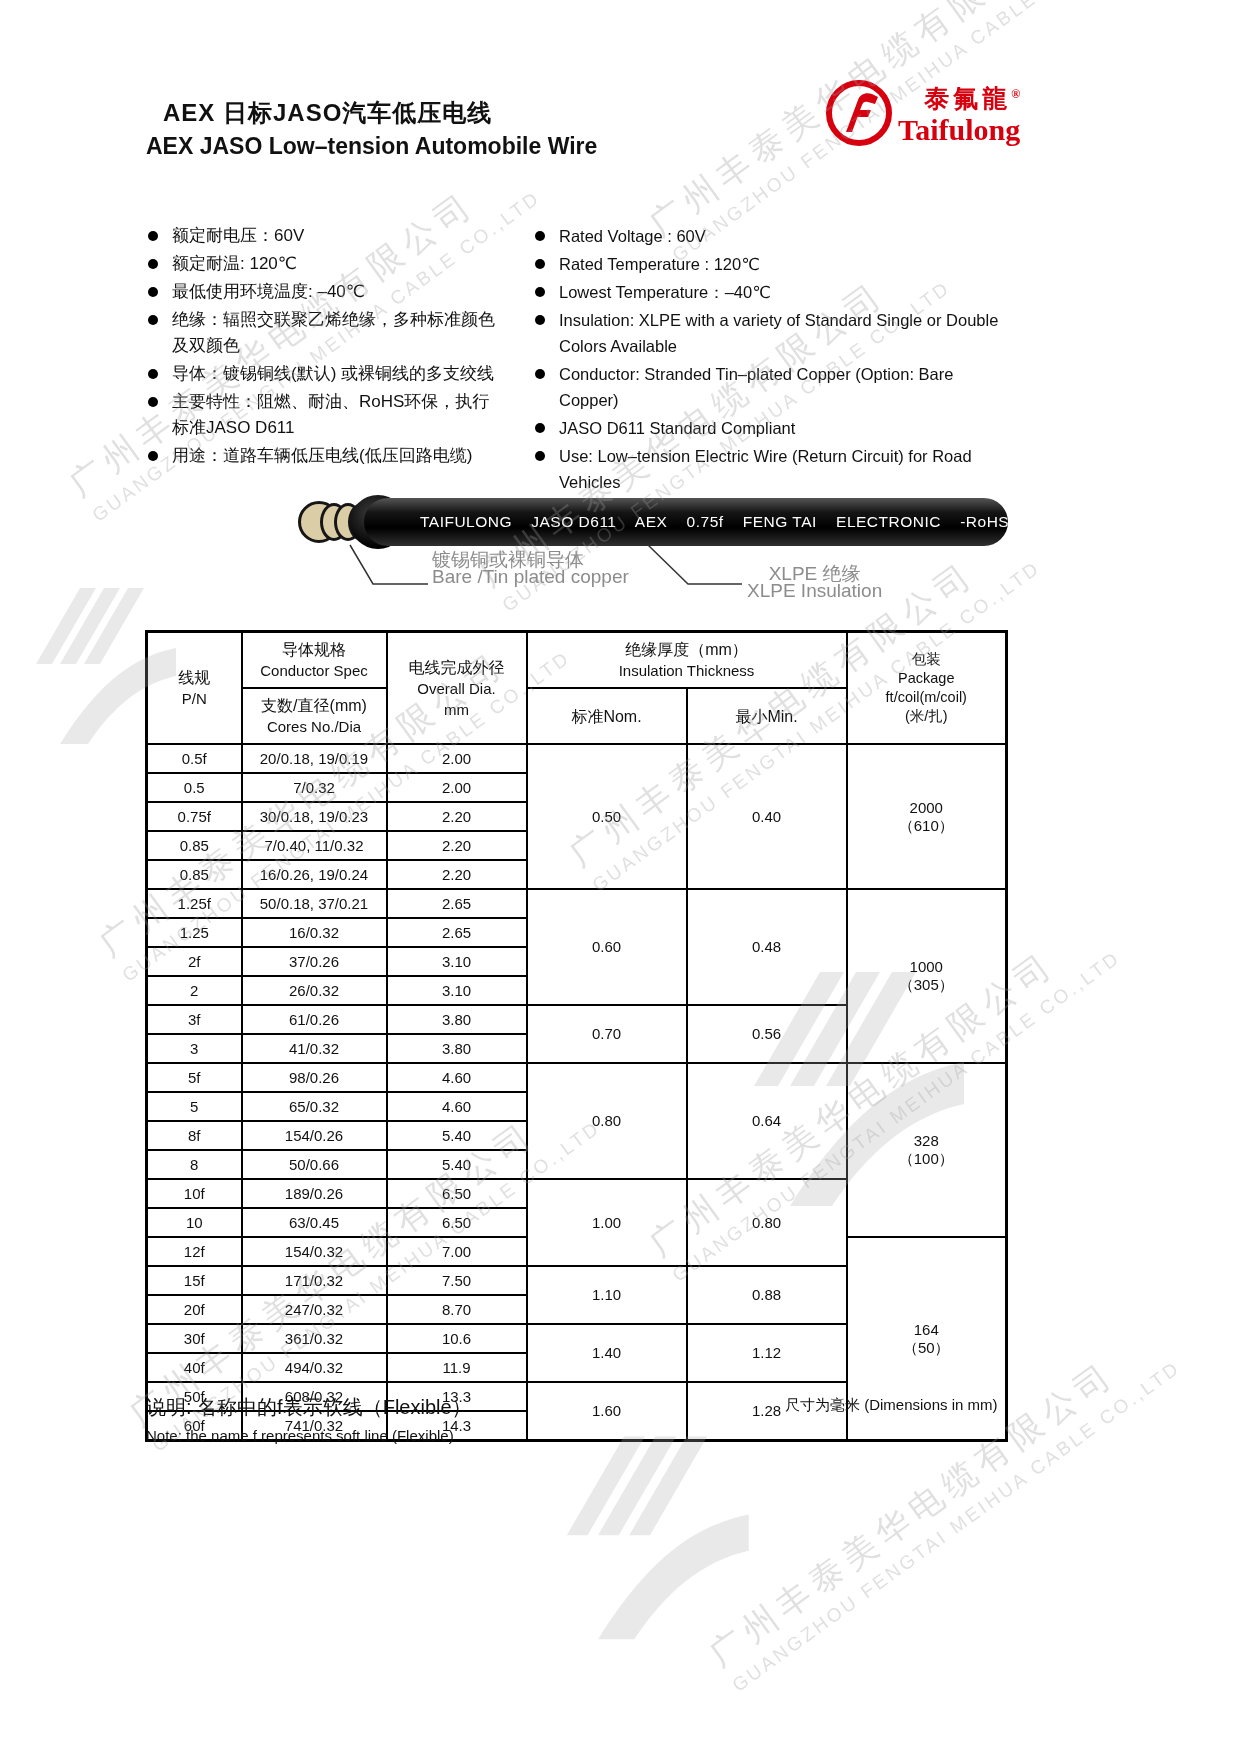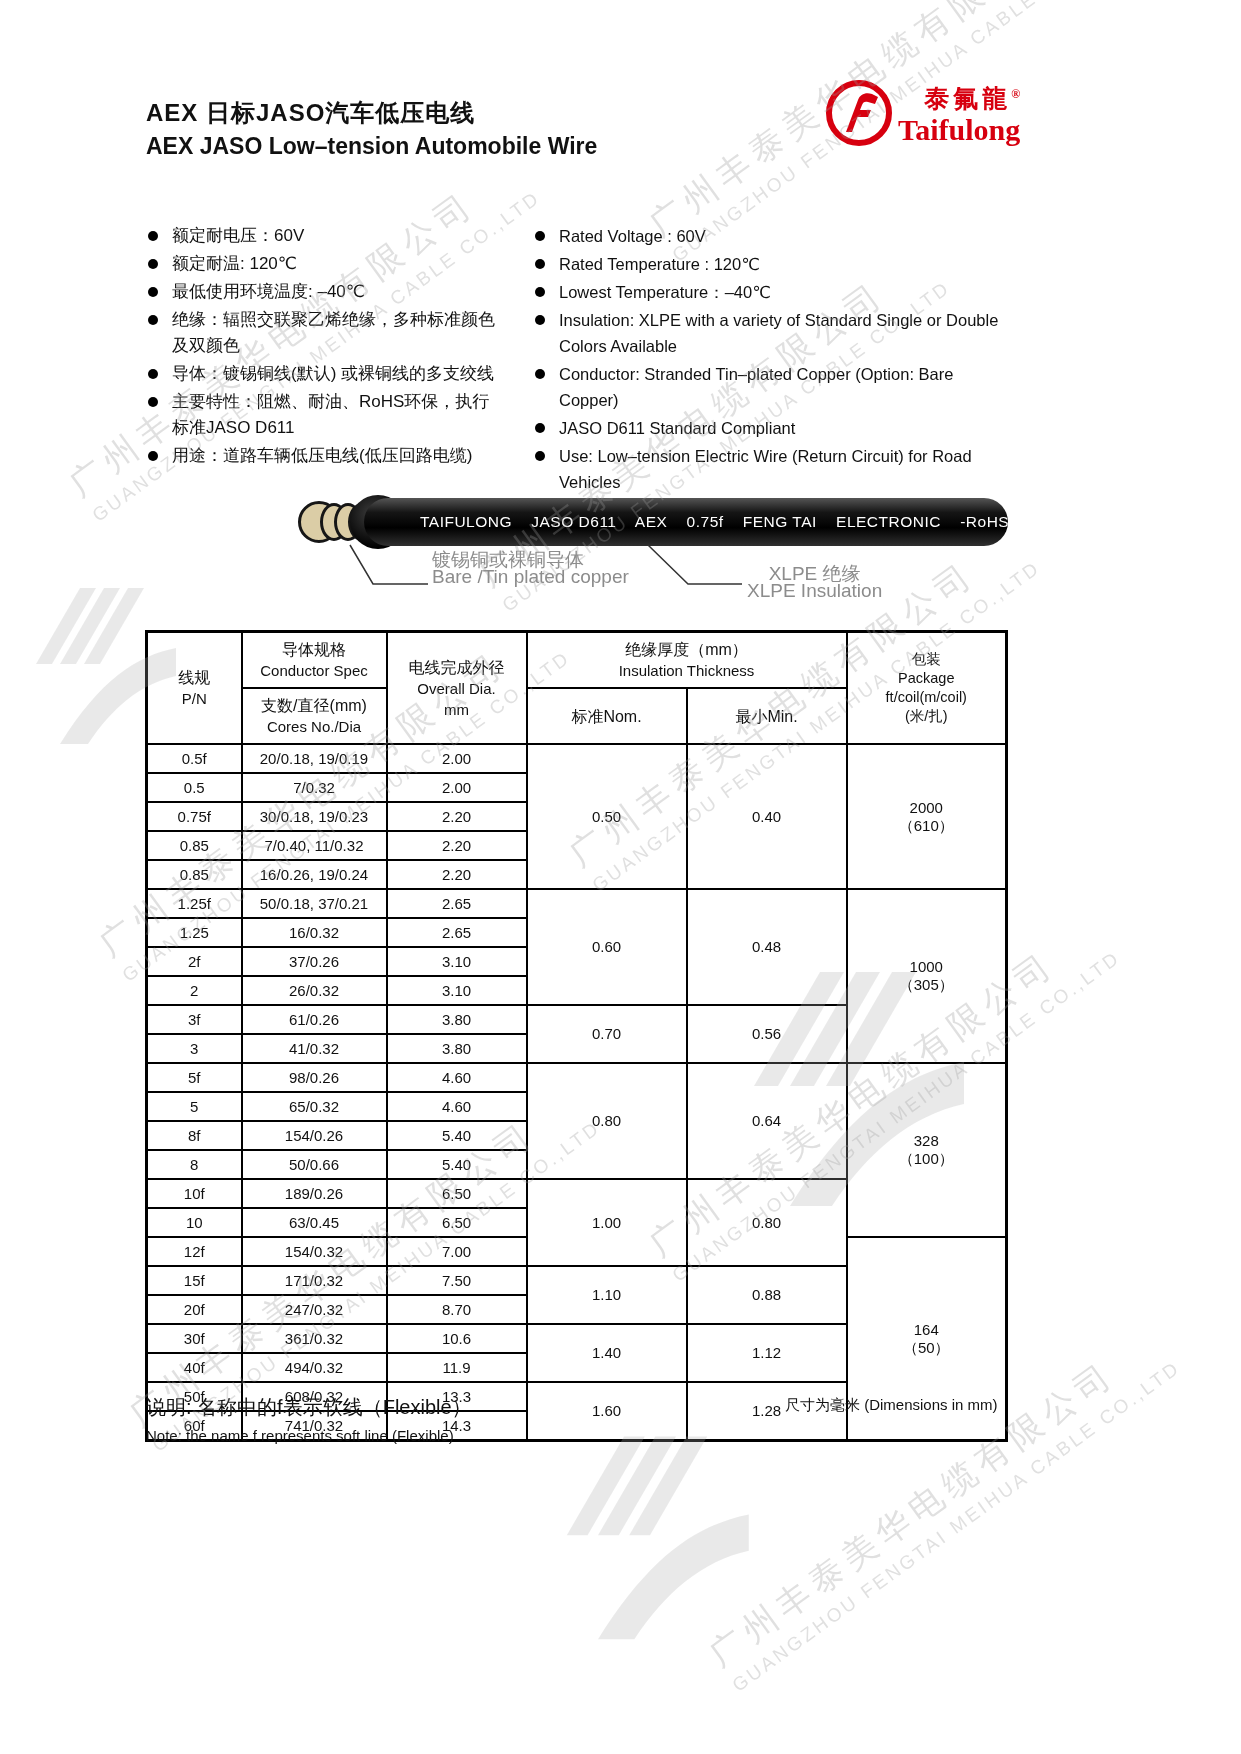--- a/index.html
+++ b/index.html
@@ -7,21 +7,21 @@
     position:relative;
     width:1241px;height:1754px;
     margin:0 auto;
     background:#ffffff;
     font-family:"Liberation Sans","DejaVu Sans",sans-serif;
     color:#111;
     overflow:hidden;
   }
   
   .titles{position:absolute;left:146px;top:96px;}
-  .title-zh{font-size:24px;font-weight:bold;line-height:34px;letter-spacing:1px;}
+  .title-zh{font-size:24px;font-weight:bold;line-height:34px;letter-spacing:1px;margin-left:17px;}
   .title-en{font-size:23px;font-weight:bold;line-height:33px;}
   .logo{position:absolute;left:826px;top:80px;display:flex;align-items:center;}
   .logo-icon{width:66px;height:66px;flex:none;}
   .logo-text{margin-left:6px;color:#d7000f;font-family:"Liberation Serif","DejaVu Serif",serif;text-align:right;}
   .logo-zh{font-size:25px;font-weight:bold;letter-spacing:4px;line-height:28px;}
   .logo-reg{font-size:12px;vertical-align:super;letter-spacing:0;}
   .logo-en{font-size:30px;font-weight:bold;line-height:32px;}
   
   .specs{position:absolute;top:223px;}
   .specs.zh{left:148px;width:390px;font-size:17px;}

